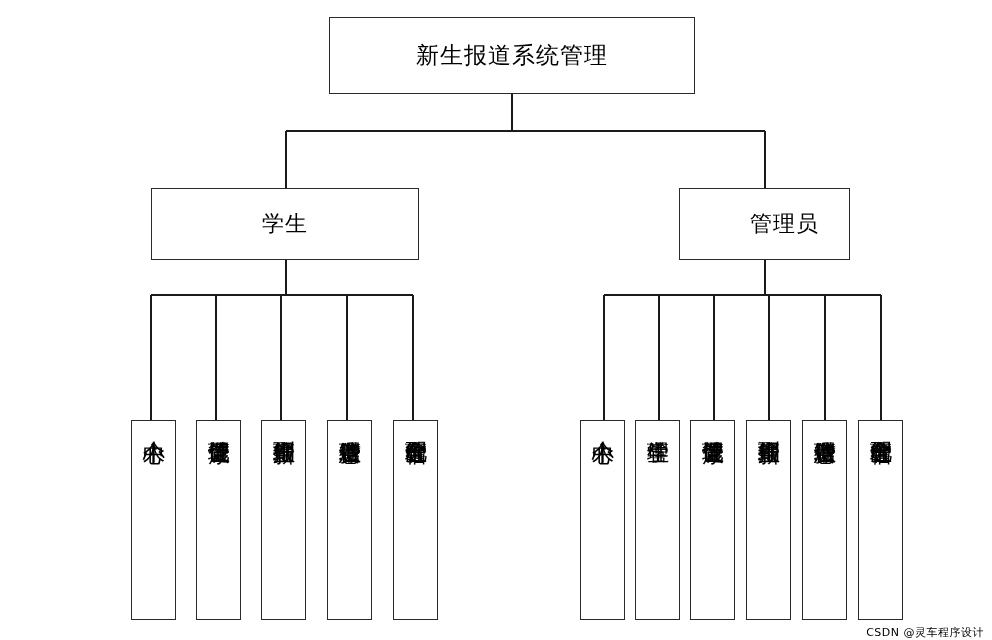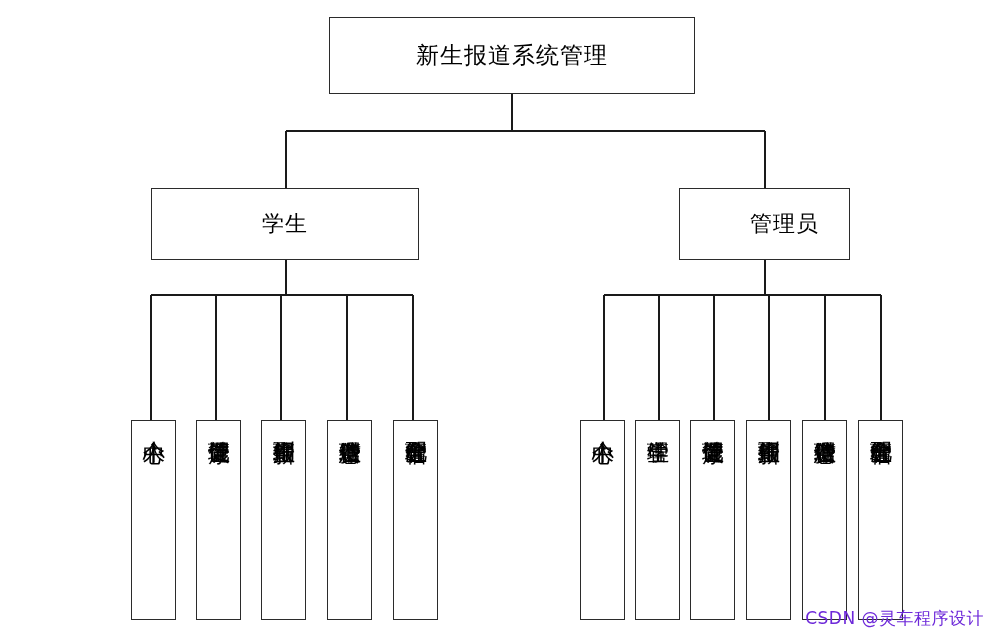--- a/index.html
+++ b/index.html
@@ -87,23 +87,23 @@
     writing-mode: vertical-rl;
     text-orientation: upright;
     letter-spacing: 0px;
     white-space: nowrap;
     margin: 0 auto;
   }
   
   #watermark {
     position: absolute;
     right: 8px;
-    bottom: 10px;
-    font-size: 17px;
-    color: #6d28d9;
+    bottom: 0;
+    font-size: 11px;
+    color: #000000;
     letter-spacing: 0.5px;
     white-space: nowrap;
     z-index: 5;
     user-select: none;
   }
 </style>
 </head>
 <body>
 
 <div id="diagram-canvas">

